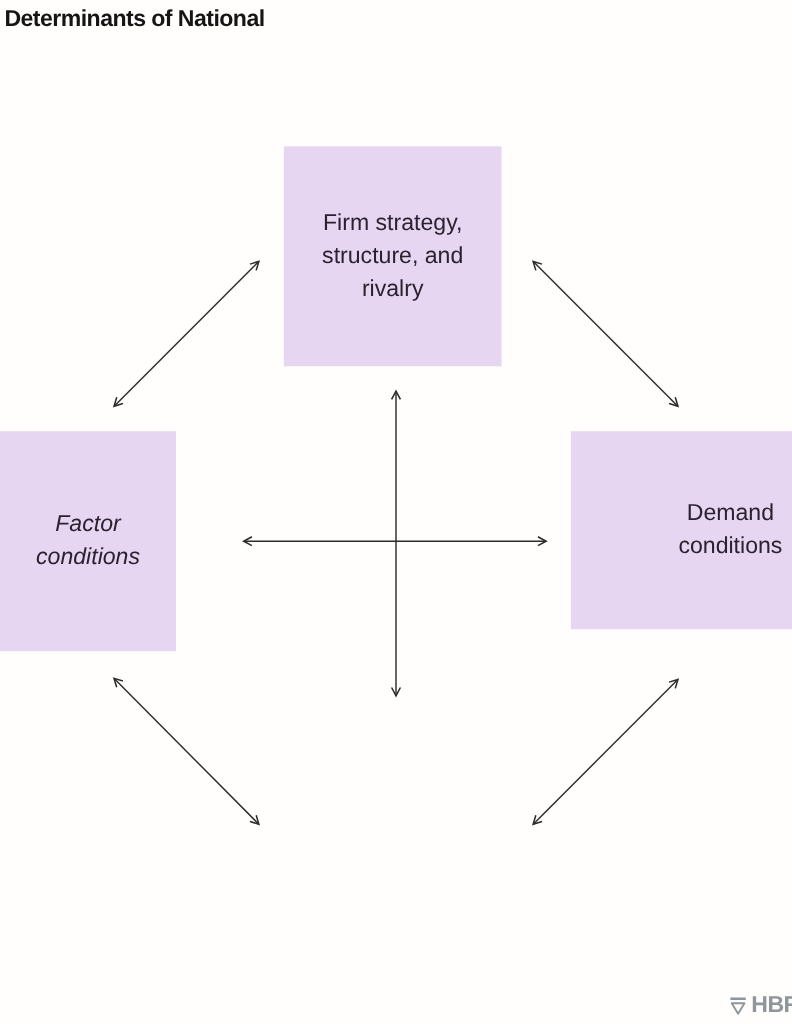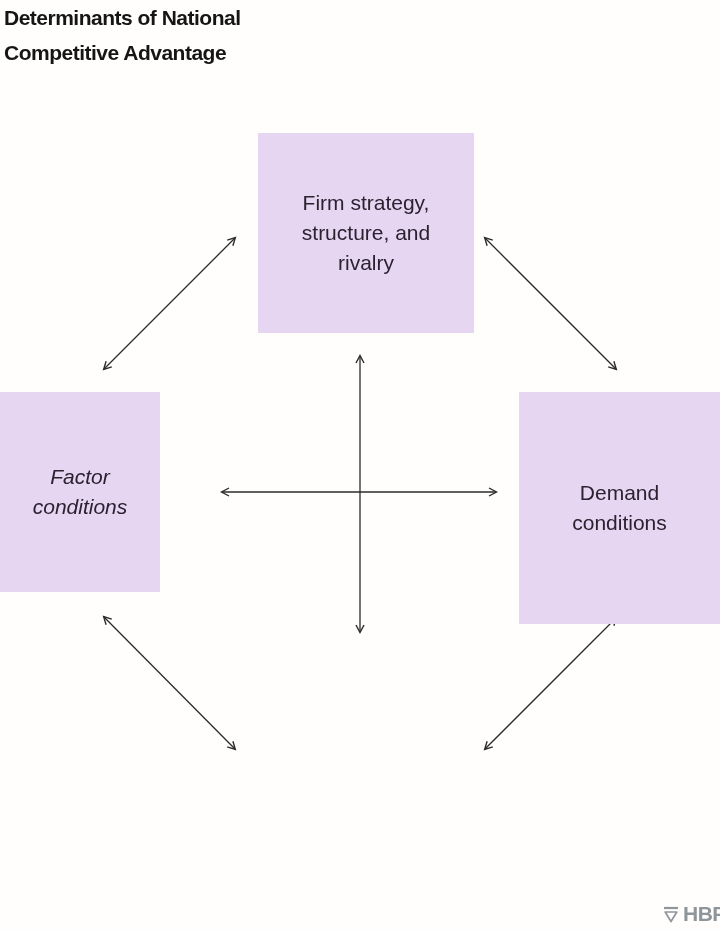--- a/index.html
+++ b/index.html
@@ -28,25 +28,25 @@
     background: #e7d6f1;
     display: flex;
     align-items: center;
     justify-content: center;
     text-align: center;
     color: #2b2130;
     font-size: 21px;
     line-height: 30px;
   }
   .node .node-label { display: inline-block; }
-  .node-top    { left: 258px; top: 133px; width: 216px; height: 200px; }
+  .node-top    { left: 258px; top: 133px; width: 198px; height: 200px; }
   .node-top    .node-label { max-width: 152px; }
   .node-left   { left: 0px;   top: 392px; width: 160px; height: 200px; font-style: italic; }
   .node-left   .node-label { max-width: 112px; }
-  .node-right  { left: 519px; top: 392px; width: 201px; height: 232px; }
+  .node-right  { left: 519px; top: 392px; width: 201px; height: 180px; justify-content: flex-end; }
   .node-right  .node-label { max-width: 112px; }
   .node-bottom { left: 259px; top: 653px; width: 198px; height: 200px; }
   .node-bottom .node-label { max-width: 128px; }
   .arrows {
     position: absolute;
     left: 0; top: 0;
     width: 720px;
     height: 931px;
     pointer-events: none;
   }
@@ -65,21 +65,20 @@
     letter-spacing: -0.5px;
   }
 </style>
 </head>
 <body>
 
 <div class="canvas">
 
   <h1 class="title">
     <span>Determinants of National</span>
-    <span>Competitive Advantage</span>
   </h1>
 
   <svg class="arrows" viewBox="0 0 720 931" xmlns="http://www.w3.org/2000/svg">
     <defs>
       <marker id="ah" markerUnits="userSpaceOnUse" markerWidth="12" markerHeight="12" viewBox="0 0 12 12" refX="9" refY="6" orient="auto-start-reverse">
         <path d="M2,2 L9.5,6 L2,10" fill="none" stroke="#2b2b2b" stroke-width="1.4"></path>
       </marker>
     </defs>
     <line x1="360" y1="356" x2="360" y2="632" stroke="#2b2b2b" stroke-width="1.3" marker-start="url(#ah)" marker-end="url(#ah)"></line>
     <line x1="222" y1="492" x2="496" y2="492" stroke="#2b2b2b" stroke-width="1.3" marker-start="url(#ah)" marker-end="url(#ah)"></line>

